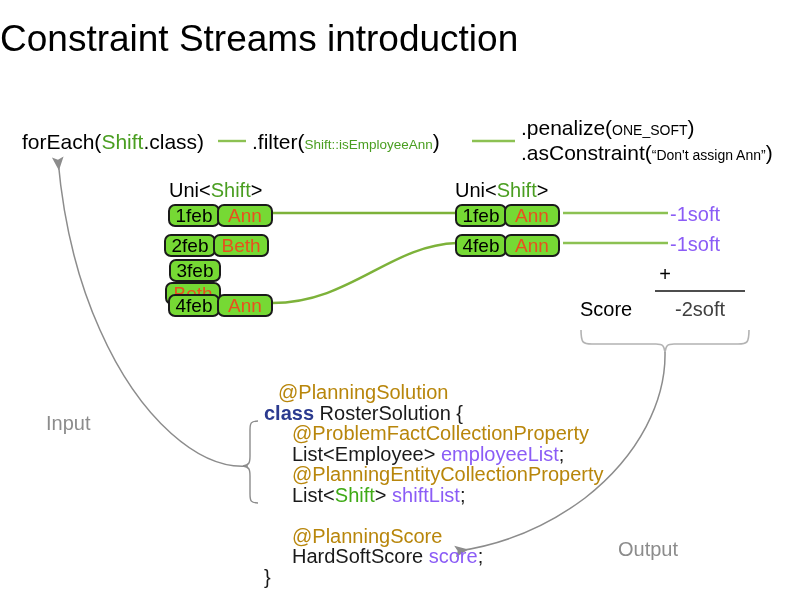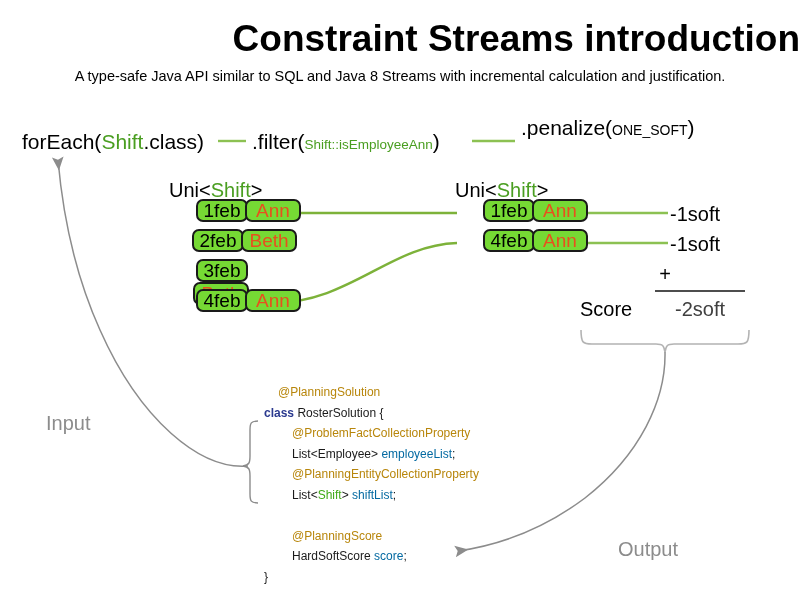--- a/index.html
+++ b/index.html
@@ -6,62 +6,62 @@
   body{
     width:800px;height:600px;background:#ffffff;overflow:hidden;
     font-family:"Liberation Sans", sans-serif;color:#000;
     position:relative;
   }
   .stage{position:absolute;left:0;top:0;width:800px;height:600px;}
   #svg-layer{position:absolute;left:0;top:0;width:800px;height:600px;}
 
   
   .title{
-    position:absolute;left:0;top:18px;width:800px;text-align:right;
-    font-size:37px;font-weight:700;letter-spacing:0px;color:#000;
+    position:absolute;left:0;top:18px;width:800px;text-align:left;
+    font-size:37px;font-weight:400;letter-spacing:0px;color:#000;
   }
   .subtitle{
     position:absolute;left:0;top:68px;width:800px;text-align:center;
     font-size:14.5px;color:#000;
   }
 
   
   .pipe{position:absolute;font-size:21px;white-space:nowrap;color:#000;}
   .pipe .g{color:#4a9e21;}
   .pipe .sm{font-size:14px;}
   .pipe .smg{font-size:13.5px;color:#4a9e21;}
 
   .unilabel{position:absolute;font-size:20px;white-space:nowrap;color:#000;margin-top:13px;}
   .unilabel .g{color:#4a9e21;}
 
   
-  .shift{position:absolute;display:flex;align-items:flex-start;height:28px;margin-left:28px;}
+  .shift{position:absolute;display:flex;align-items:flex-end;height:28px;}
   .cell{
     background:#76d934;border:2px solid #1a1a1a;border-radius:7px;
     display:flex;align-items:center;justify-content:center;
     font-size:19px;line-height:1;box-sizing:border-box;
   }
   .cell.date{width:52px;color:#000;}
   .cell.name{width:56px;color:#e8501e;margin-left:-3px;}
 
   
-  .softval{position:absolute;font-size:20px;color:#000000;white-space:nowrap;}
+  .softval{position:absolute;font-size:20px;color:#8b5cf6;white-space:nowrap;}
   .scorelbl{position:absolute;font-size:20px;color:#000;white-space:nowrap;}
   .plus{position:absolute;font-size:20px;color:#000;text-align:center;}
   .sumrule{position:absolute;height:2px;background:#4d4d4d;}
   .total{position:absolute;font-size:20px;color:#404040;text-align:center;}
 
   
   .iolabel{position:absolute;font-size:20px;color:#8c8c8c;white-space:nowrap;margin-top:41px;}
 
   
-  .code{position:absolute;font-size:12px;line-height:20.5px;white-space:pre;color:#1a1a1a;}
+  .code{position:absolute;font-size:20px;line-height:20.5px;white-space:pre;color:#1a1a1a;}
   .code .ann{color:#b8860b;}
   .code .kw{color:#2b3a8f;font-weight:bold;}
-  .code .fld{color:#0369a1;}
+  .code .fld{color:#8b5cf6;}
   .code .g{color:#3faa16;}
 </style>
 </head>
 <body>
 
 <div class="stage">
 
   <svg id="svg-layer" viewBox="0 0 800 600">
     <defs>
       <marker id="grayarrow" markerWidth="9" markerHeight="9" refX="7" refY="4.5" orient="auto" markerUnits="strokeWidth">
@@ -84,28 +84,28 @@
 
     <path d="M665,352 C666,400 640,455 585,498 C545,528 500,545 458,551" stroke="#8c8c8c" stroke-width="1.5" fill="none" marker-end="url(#grayarrow)"></path>
 
     <path d="M248,466 C200,470 140,420 100,330 C72,268 62,205 58,160" stroke="#8c8c8c" stroke-width="1.5" fill="none" marker-end="url(#grayarrow)"></path>
 
     <path d="M258,421 C251,421 250,423 250,430 L250,456 C250,463 249,465 243,466
              C249,467 250,469 250,476 L250,494 C250,501 251,503 258,503" stroke="#8c8c8c" stroke-width="1.4" fill="none"></path>
   </svg>
 
   <div class="title">Constraint Streams introduction</div>
-  <div class="subtitle">A type-safe Java API similar to SQL and Java 8 Streams with incremental calculation and justification.</div>
 
   <div class="pipe" style="left:22px;top:130px;"><span>forEach(</span><span class="g">Shift</span><span>.class)</span></div>
 
   <div class="pipe" style="left:252px;top:130px;"><span>.filter(</span><span class="smg">Shift::isEmployeeAnn</span><span>)</span></div>
 
   <div class="pipe" style="left:521px;top:116px;"><span>.penalize(</span><span class="sm">ONE_SOFT</span><span>)</span></div>
 
+  <div class="pipe" style="left:521px;top:141px;"><span>.asConstraint(</span><span class="sm">“Don't assign Ann”</span><span>)</span></div>
 
   <div class="unilabel" style="left:169px;top:166px;"><span>Uni&lt;</span><span class="g">Shift</span><span>&gt;</span></div>
 
   <div class="unilabel" style="left:455px;top:166px;"><span>Uni&lt;</span><span class="g">Shift</span><span>&gt;</span></div>
 
   <div class="shift" style="left:168px;top:199px;">
     <div class="cell date">1feb</div>
     <div class="cell name">Ann</div>
   </div>
   <div class="shift" style="left:164px;top:229px;">

